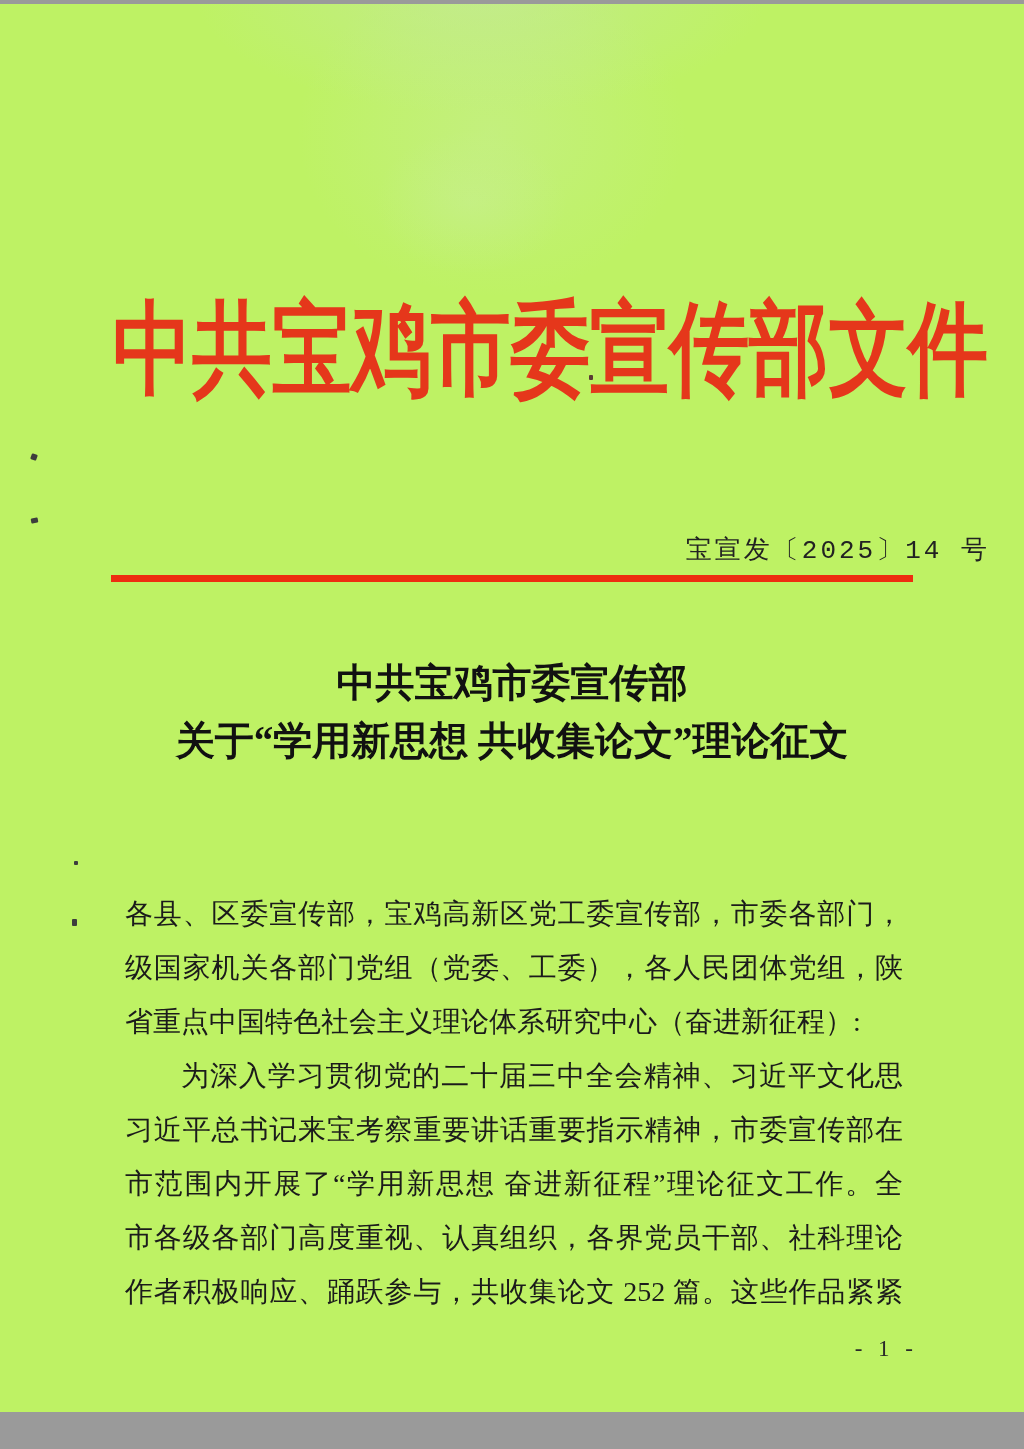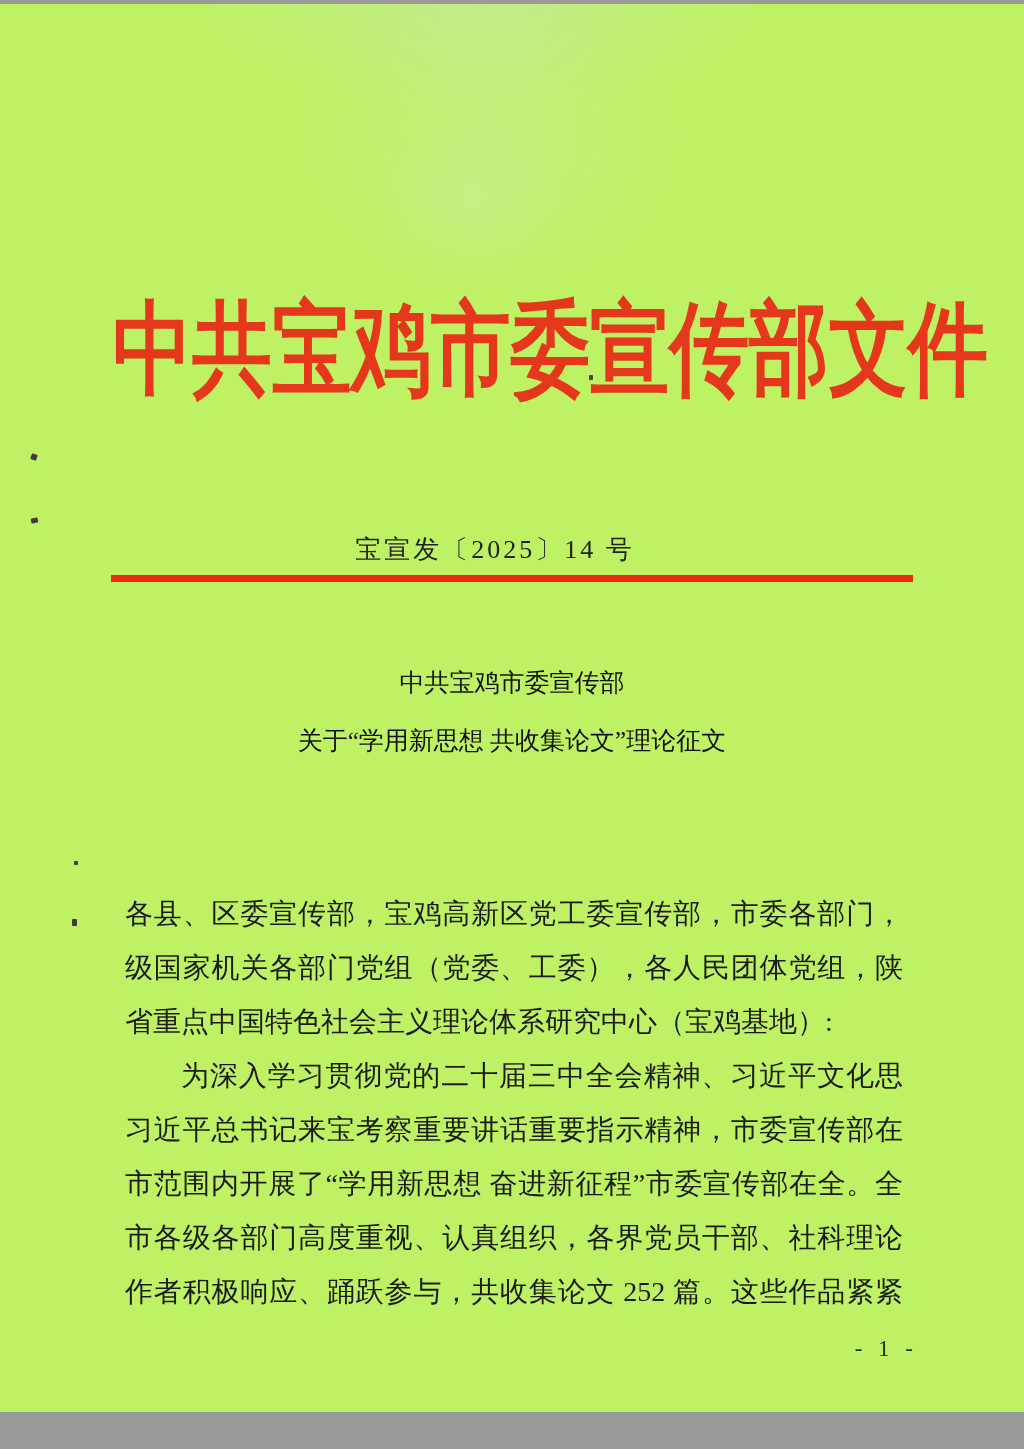--- a/index.html
+++ b/index.html
@@ -34,34 +34,35 @@
     font-size:102px;
     font-weight:700;
     line-height:124px;
     letter-spacing:0px;
     transform:scaleX(0.78);
     transform-origin:50% 50%;
     white-space:nowrap;
   }
   .doc-number{
     position:absolute;left:0;right:34px;top:528px;
-    text-align:center;
+    text-align:right;
     font-size:26px;
     letter-spacing:3px;
     color:#222;
+    font-family:Liberation Mono, monospace;
   }
   .red-rule{
     position:absolute;left:111px;top:571px;
     width:802px;height:7px;
   }
   .doc-title{
     position:absolute;left:0;top:650px;width:100%;
     text-align:center;
-    font-weight:400;
-    font-size:25px;
+    font-weight:700;
+    font-size:39px;
     line-height:58px;
     color:#111;
     white-space:nowrap;
   }
   .body-block{
     position:absolute;left:125px;top:883px;width:778px;
     font-size:28px;
     color:#1b1b1b;
   }
   .bl{
@@ -105,23 +106,23 @@
   <div class="red-rule" style="background-color: rgb(238, 45, 16);"></div>
 
   <div class="doc-title">
     <div>中共宝鸡市委宣传部</div>
     <div>关于“学用新思想 共收集论文”理论征文</div>
   </div>
 
   <div class="body-block">
     <div class="bl jl">各县、区委宣传部，宝鸡高新区党工委宣传部，市委各部门，市</div>
     <div class="bl jl">级国家机关各部门党组（党委、工委），各人民团体党组，陕西</div>
-    <div class="bl">省重点中国特色社会主义理论体系研究中心（宝鸡基地）:</div>
+    <div class="bl">省重点中国特色社会主义理论体系研究中心（奋进新征程）:</div>
     <div class="bl jl indent">为深入学习贯彻党的二十届三中全会精神、习近平文化思想、</div>
     <div class="bl jl">习近平总书记来宝考察重要讲话重要指示精神，市委宣传部在全</div>
-    <div class="bl jl">市范围内开展了“学用新思想 奋进新征程”市委宣传部在全。全</div>
+    <div class="bl jl">市范围内开展了“学用新思想 奋进新征程”理论征文工作。全</div>
     <div class="bl jl">市各级各部门高度重视、认真组织，各界党员干部、社科理论工</div>
     <div class="bl jl">作者积极响应、踊跃参与，共收集论文 252 篇。这些作品紧紧围</div>
   </div>
 
   <div class="page-number">- 1 -</div>
 
 </div>
 
 </body></html>

